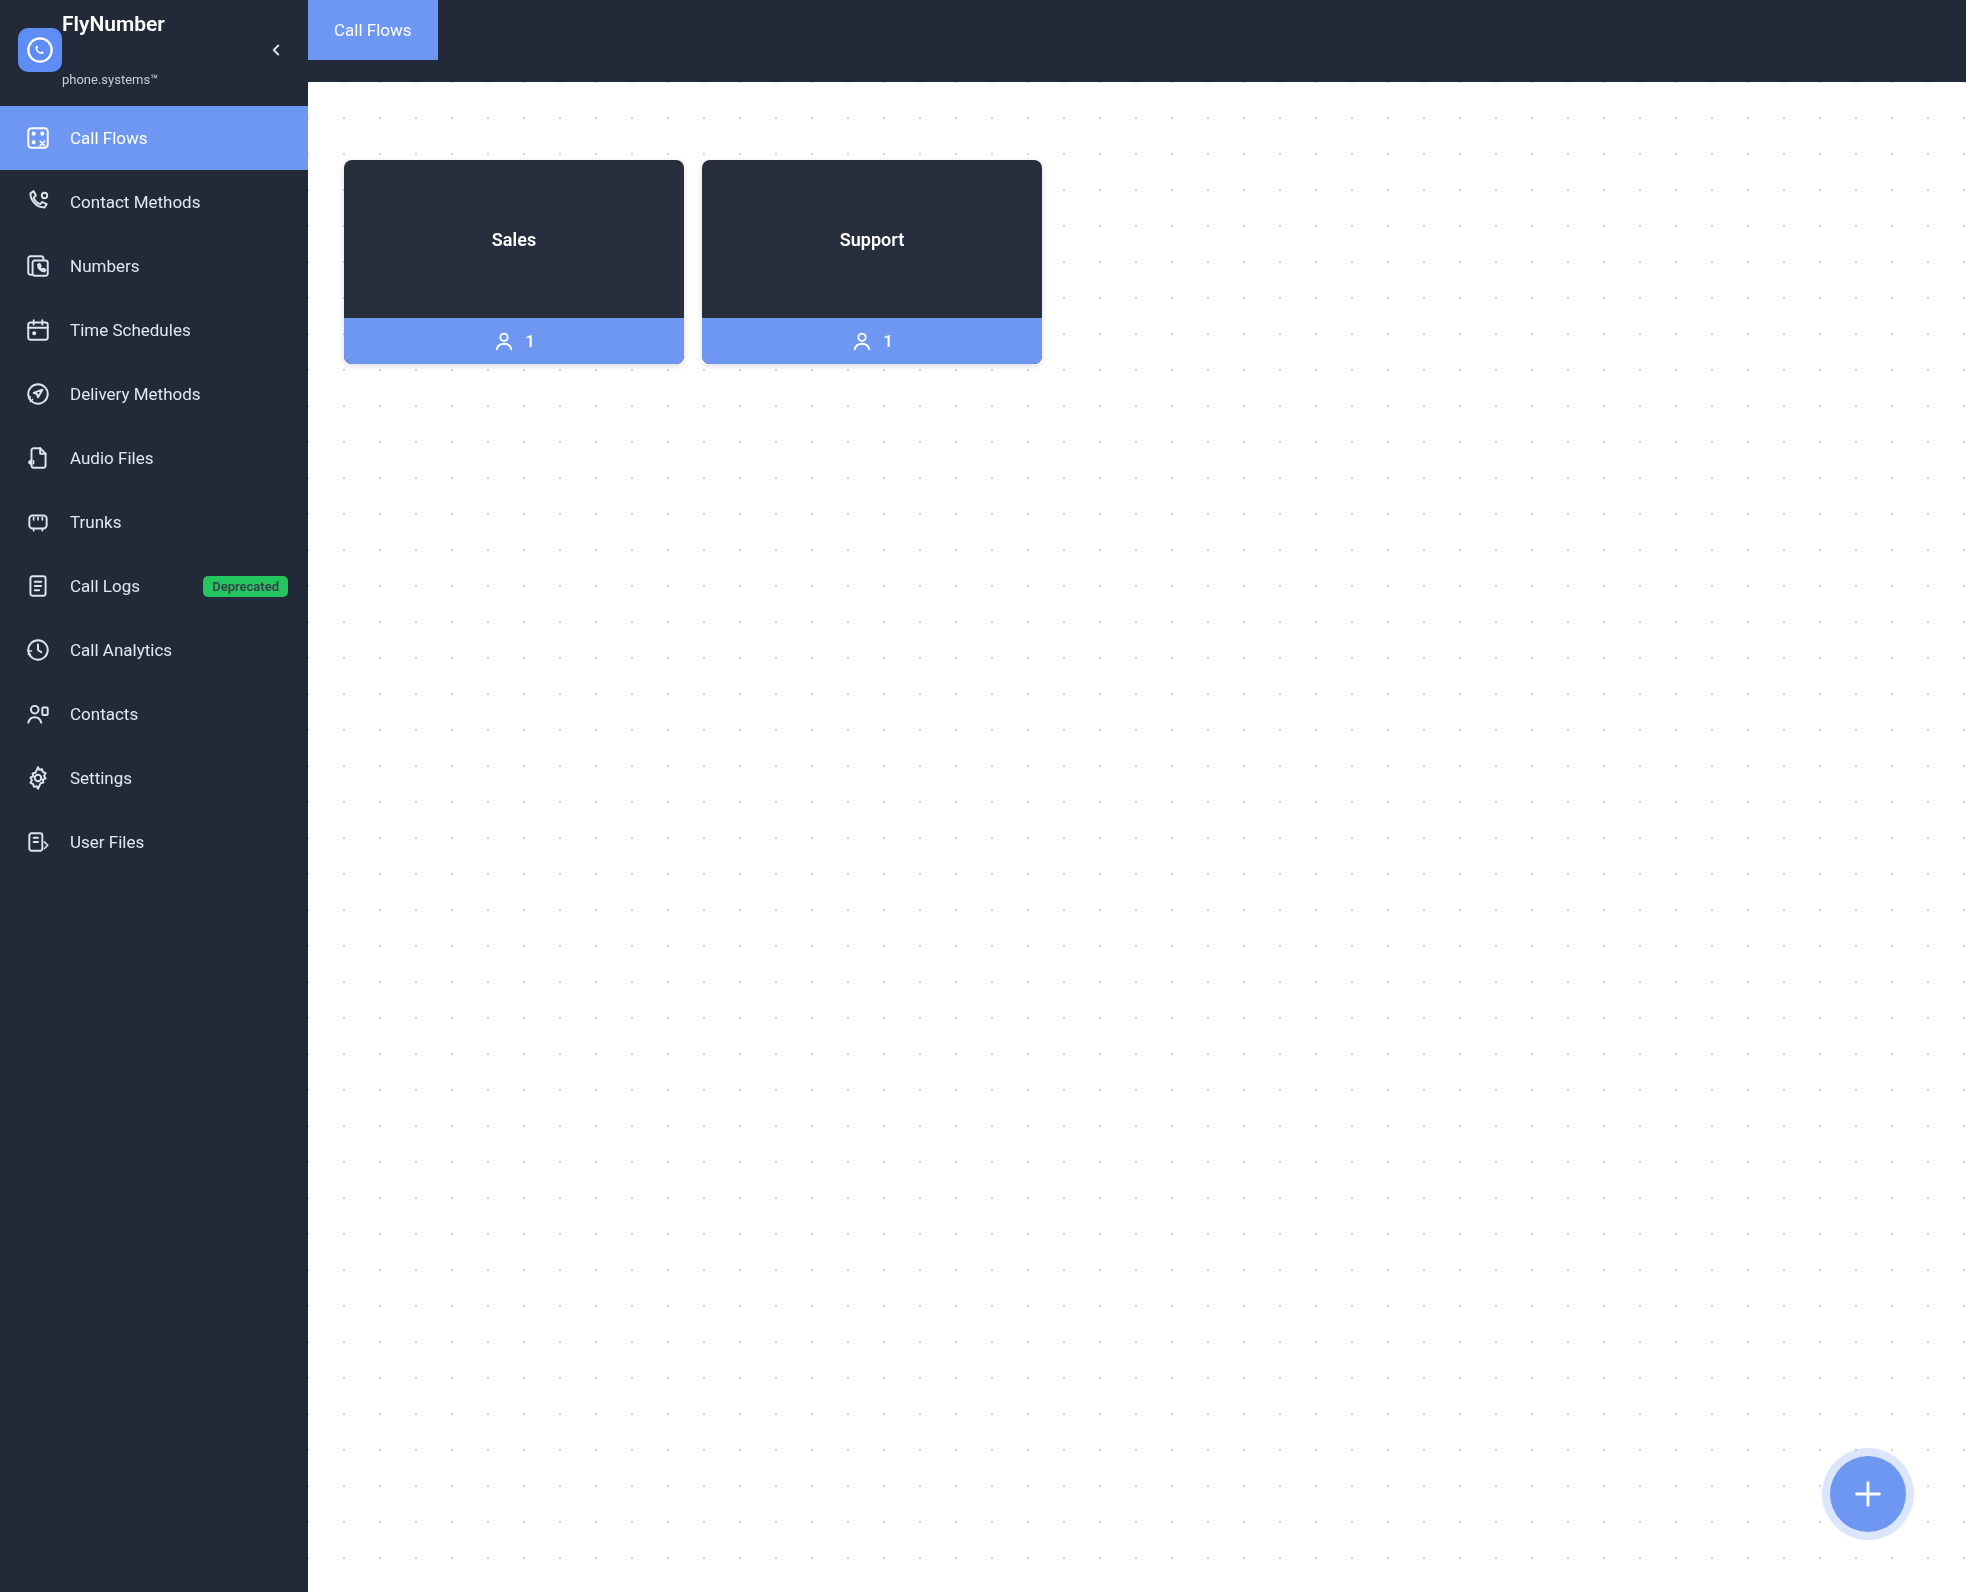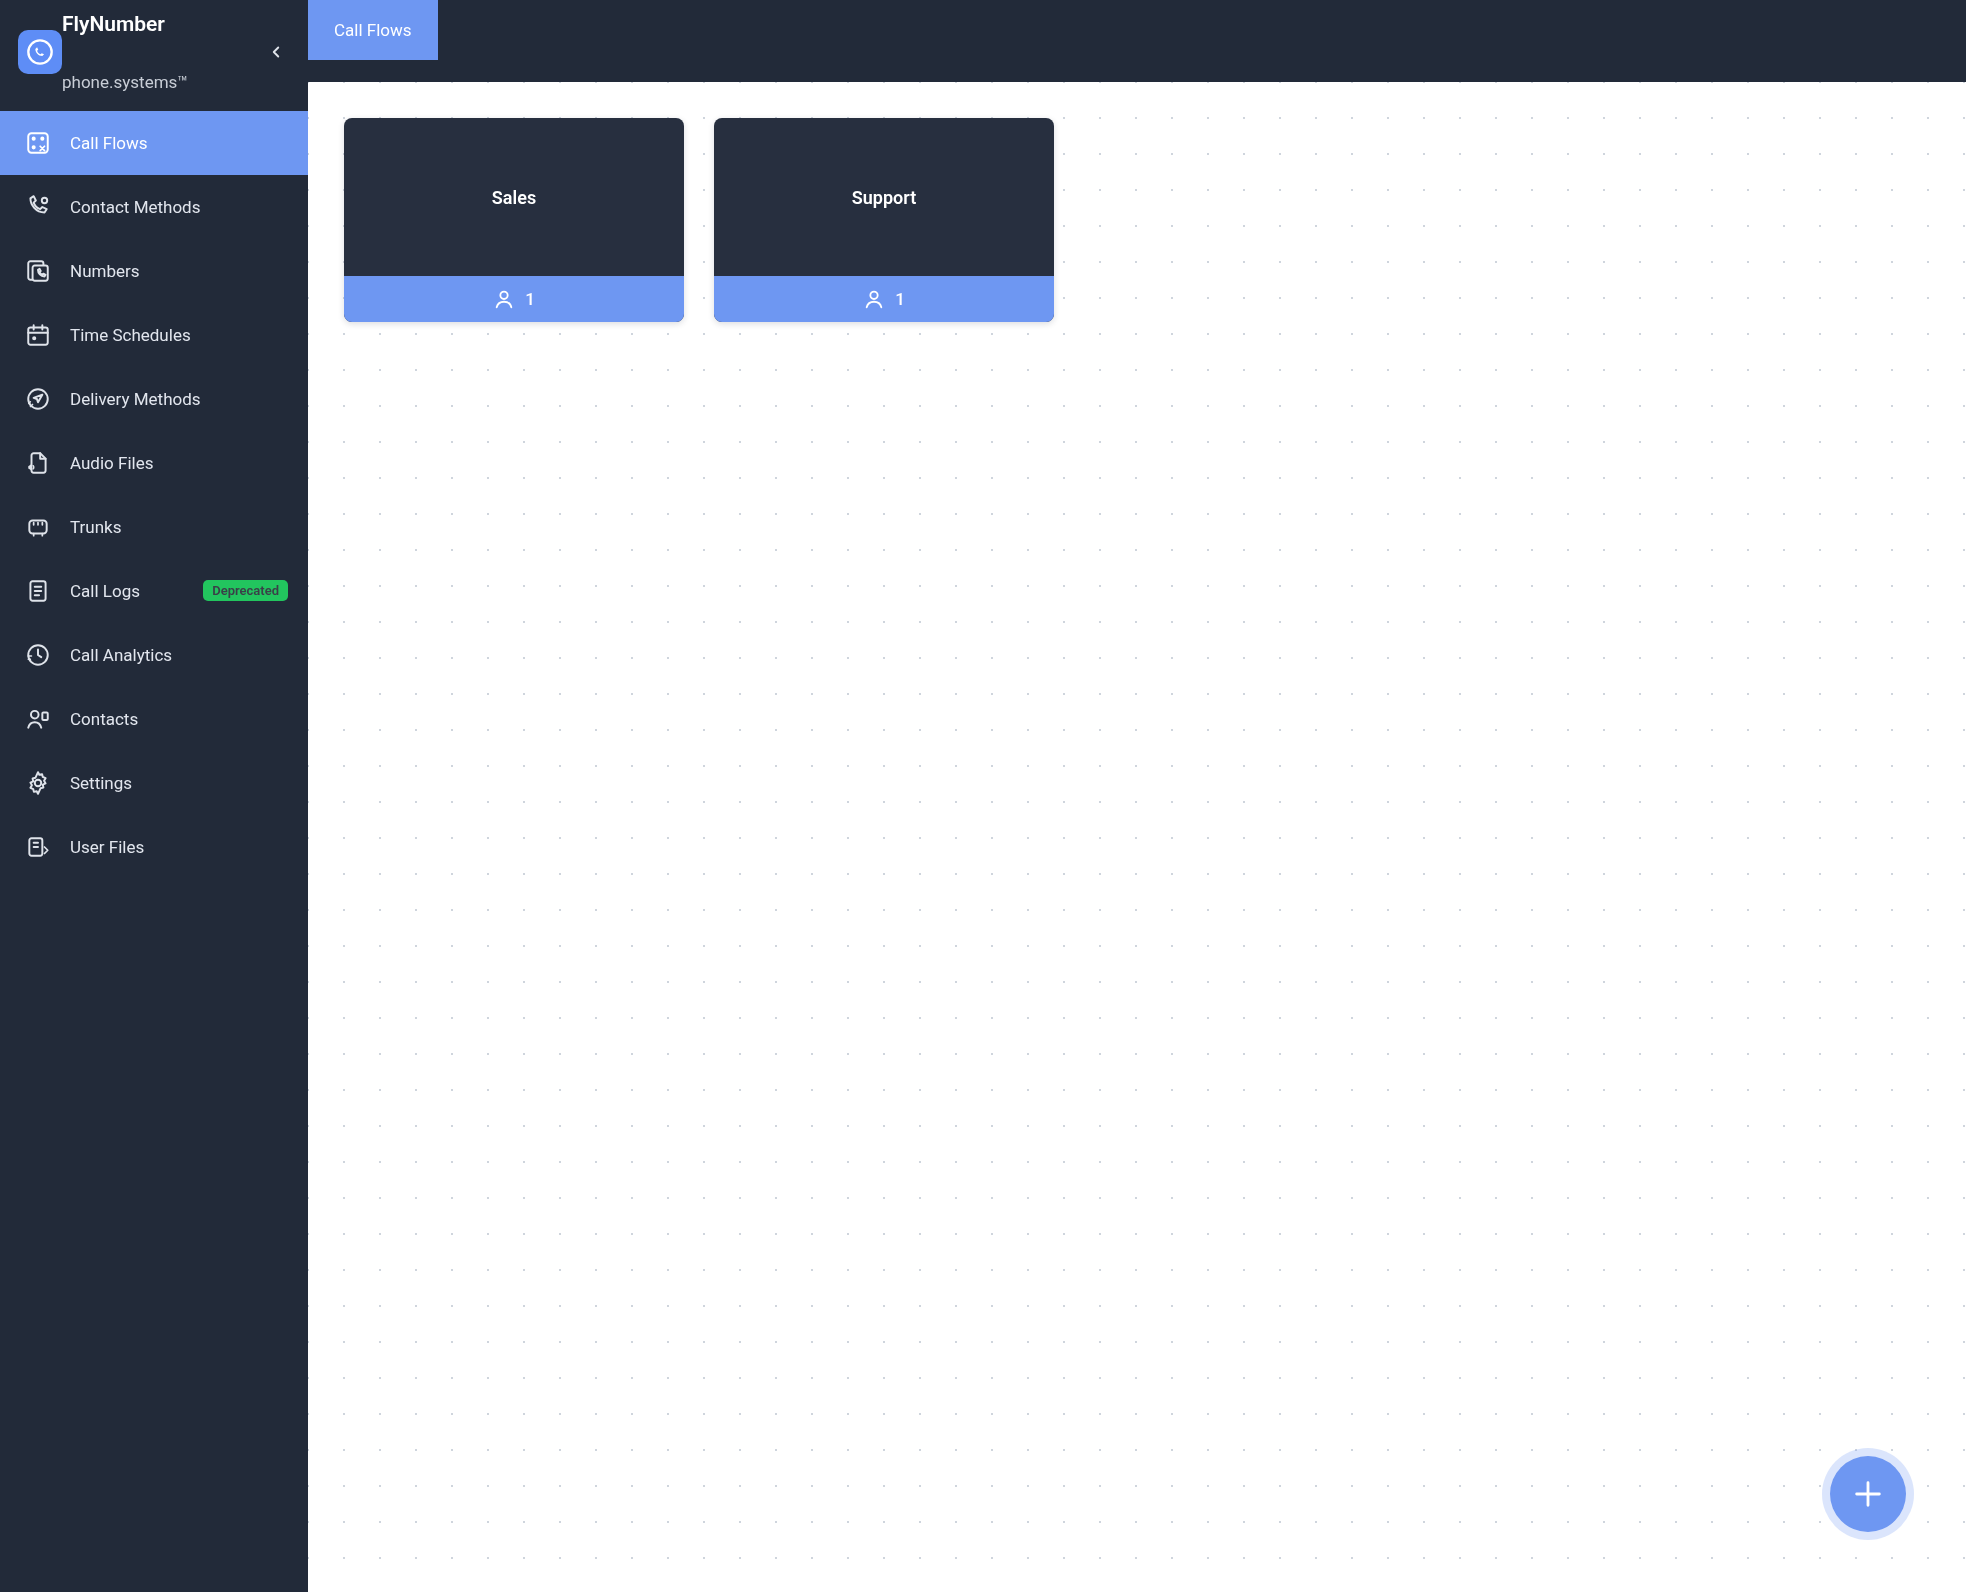--- a/index.html
+++ b/index.html
@@ -22,21 +22,21 @@
     position: relative;
   }
   .brand-logo {
     width: 44px; height: 44px;
     background: #5e8df6;
     border-radius: 10px;
     display: flex; align-items: center; justify-content: center;
   }
   .brand-text { display: flex; flex-direction: column; line-height: 1.15; }
   .brand-title { font-size: 21px; font-weight: 600; color: #fff; }
-  .brand-sub { font-size: 17px; color: #c8cdd6; margin-top: 37px; }
+  .brand-sub { font-size: 13px; color: #c8cdd6; margin-top: 37px; }
   .collapse-btn {
     margin-left: auto;
     width: 28px; height: 28px;
     display: flex; align-items: center; justify-content: center;
     color: #dfe3ea;
     cursor: pointer;
   }
 
   .nav { display: flex; flex-direction: column; padding-top: 4px; }
   .nav-item {
@@ -99,22 +99,23 @@
     flex: 1;
     position: relative;
     background-color: #fff;
     background-image: radial-gradient(#cfd5dd 1.5px, transparent 1.5px);
     background-size: 36px 36px;
     background-position: 18px 18px;
     overflow: auto;
   }
   .cards {
     display: flex;
-    gap: 30px;
+    gap: 18px;
     padding: 36px;
+    margin-top: 42px;
   }
   .card {
     width: 340px;
     border-radius: 8px;
     overflow: hidden;
     box-shadow: 0 2px 6px rgba(20,28,44,.15);
     background: #272f3f;
     cursor: pointer;
   }
   .card-body {

